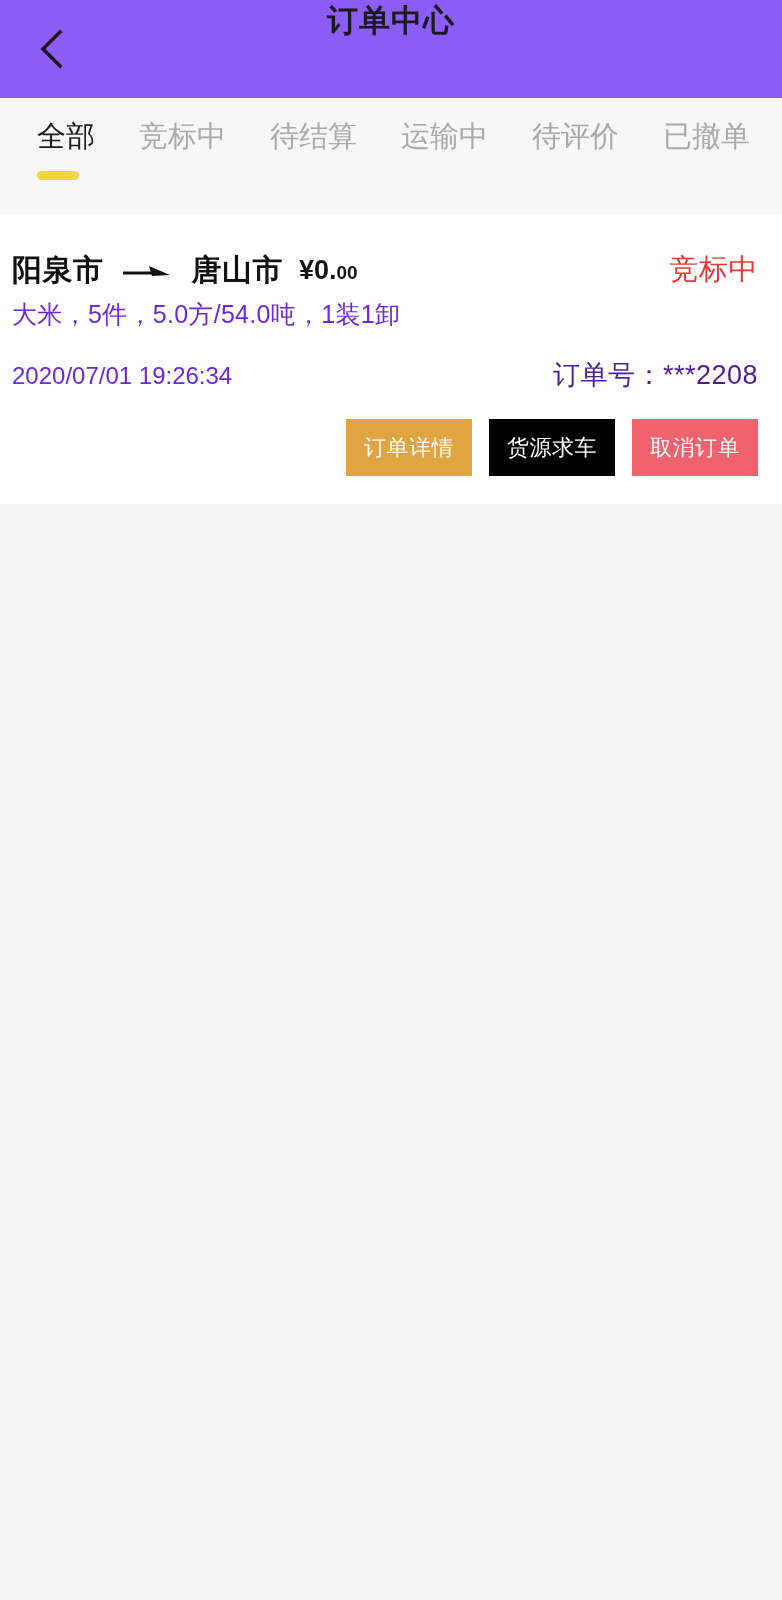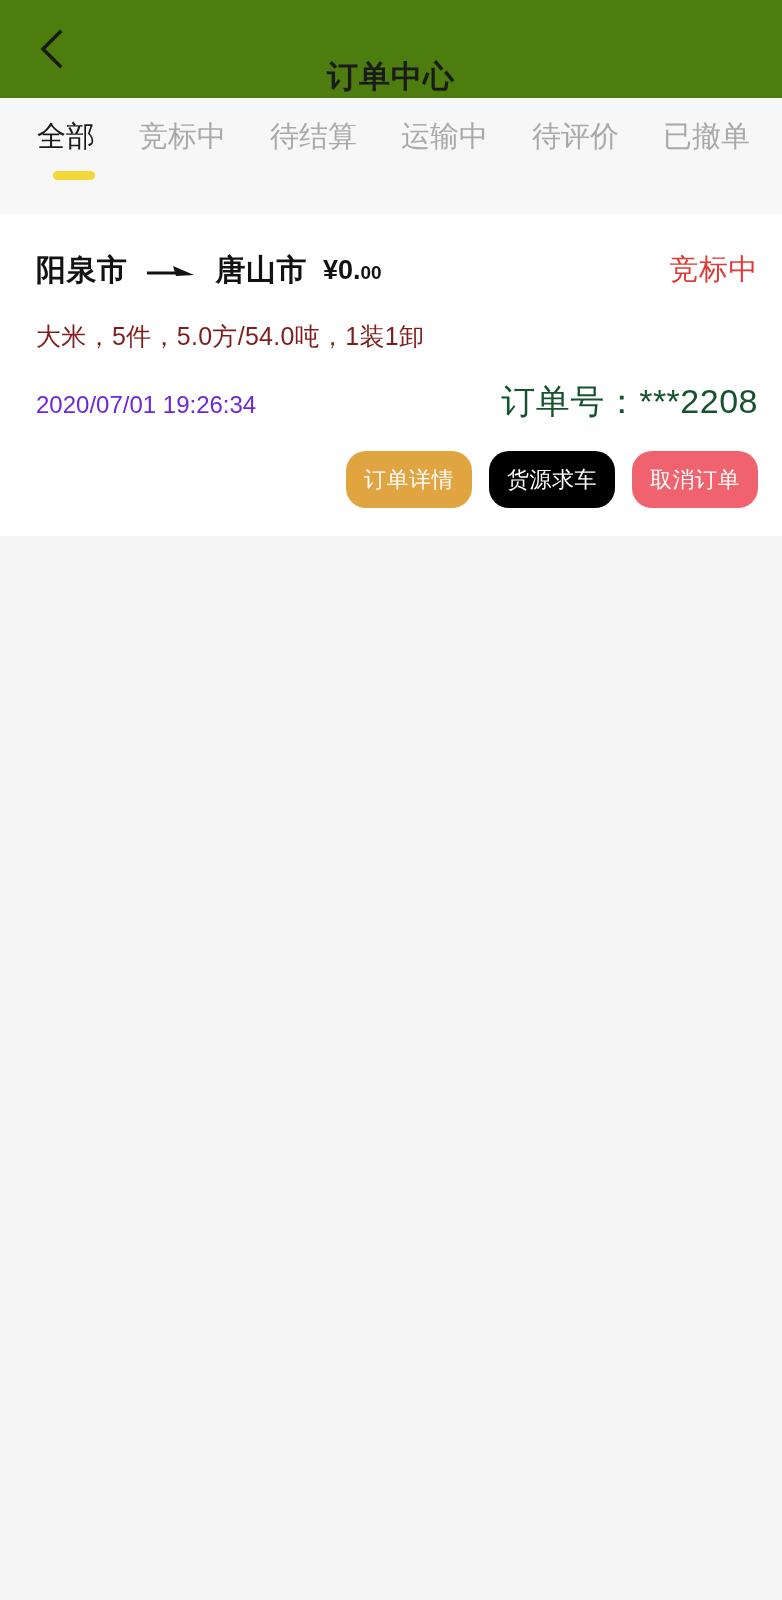--- a/index.html
+++ b/index.html
@@ -12,23 +12,23 @@
     background: #f5f5f5;
     font-family: "Liberation Sans", "DejaVu Sans", sans-serif;
     -webkit-font-smoothing: antialiased;
     overflow: hidden;
   }
 
   
   .header {
     position: relative;
     height: 98px;
-    background: #4d7c0f;
-    display: flex;
-    align-items: flex-end;
+    background: #8b5cf6;
+    display: flex;
+    align-items: flex-start;
     justify-content: center;
   }
   .back-btn {
     position: absolute;
     left: 26px;
     top: 50%;
     transform: translateY(-50%);
     width: 52px;
     height: 52px;
     display: flex;
@@ -55,21 +55,21 @@
     padding-left: 37px;
     box-sizing: border-box;
   }
   .tab {
     position: relative;
     flex: 0 0 auto;
     margin-right: 44px;
     padding-top: 22px;
     display: flex;
     flex-direction: column;
-    align-items: flex-end;
+    align-items: flex-start;
     cursor: pointer;
     white-space: nowrap;
   }
   .tab .tab-label {
     font-size: 29px;
     color: #a9a9a9;
     line-height: 1.15;
   }
   .tab.active .tab-label {
     color: #1a1a1a;
@@ -81,21 +81,21 @@
     border-radius: 5px;
     background: transparent;
   }
   .tab.active .tab-underline {
     background: #f3d638;
   }
 
   
   .card {
     background: #ffffff;
-    padding: 0 24px 28px 36px;
+    padding: 0 24px 28px 12px;
     box-sizing: border-box;
   }
 
   .route-row {
     display: flex;
     align-items: center;
     padding-top: 28px;
     height: 56px;
   }
   .city {
@@ -119,51 +119,50 @@
   .price .price-main { font-size: 27px; }
   .price .price-dec { font-size: 19px; }
   .status {
     margin-left: auto;
     font-size: 29px;
     color: #e03a36;
     letter-spacing: 0.5px;
   }
 
   .cargo-row {
-    margin-top: 22px;
     font-size: 25px;
-    color: #7f1d1d;
+    color: #6d28d9;
     letter-spacing: 0.3px;
   }
 
   .meta-row {
     margin-top: 26px;
     display: flex;
     align-items: baseline;
   }
   .timestamp {
     font-size: 24px;
     color: #6d28d9;
   }
   .order-no {
     margin-left: auto;
-    font-size: 34px;
-    color: #14532d;
+    font-size: 27px;
+    color: #4c1d95;
     letter-spacing: 0.5px;
   }
 
   .actions {
     margin-top: 26px;
     display: flex;
     justify-content: flex-end;
     gap: 17px;
   }
   .action-btn {
     border: none;
-    border-radius: 20px;
+    border-radius: 0;
     color: #ffffff;
     font-size: 22px;
     font-family: inherit;
     padding: 0 18px;
     height: 57px;
     min-width: 118px;
     cursor: pointer;
     letter-spacing: 0.5px;
   }
   .btn-detail { background: #e0a440; }

